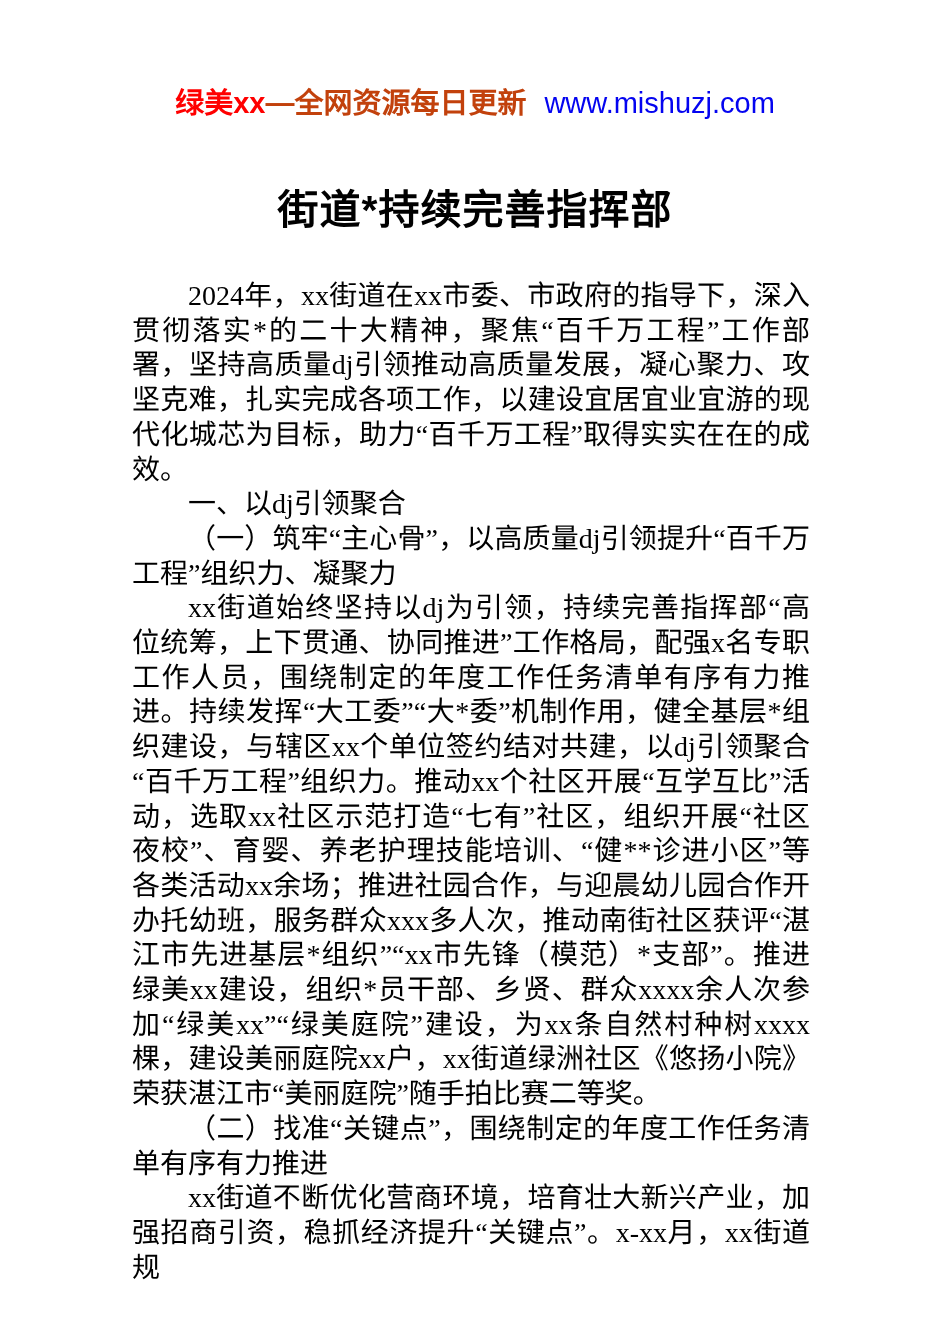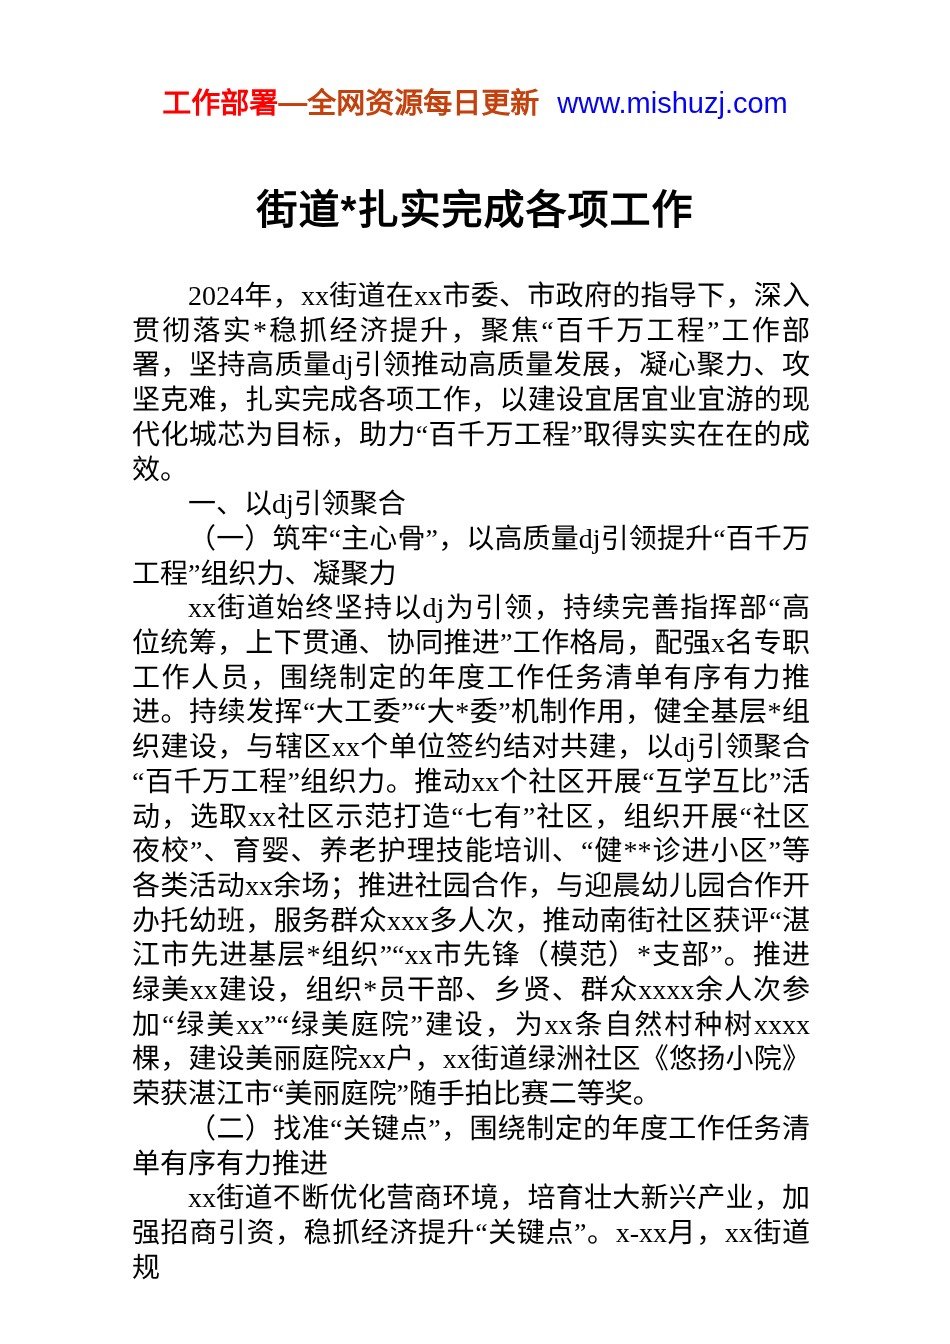--- a/index.html
+++ b/index.html
@@ -67,27 +67,27 @@
     padding: 0;
     text-indent: 2em;
   }
 </style>
 </head>
 <body>
 
 <div class="page">
 
   <div class="doc-header">
-    <span class="brand">工作部署</span><span class="tagline">—全网资源每日更新</span><span class="url">www.mishuzj.com</span>
+    <span class="brand">绿美xx</span><span class="tagline">—全网资源每日更新</span><span class="url">www.mishuzj.com</span>
   </div>
 
-  <div class="doc-title">街道*扎实完成各项工作</div>
+  <div class="doc-title">街道*持续完善指挥部</div>
 
   <div class="doc-body">
-    <p>2024年，xx街道在xx市委、市政府的指导下，深入贯彻落实*稳抓经济提升，聚焦“百千万工程”工作部署，坚持高质量dj引领推动高质量发展，凝心聚力、攻坚克难，扎实完成各项工作，以建设宜居宜业宜游的现代化城芯为目标，助力“百千万工程”取得实实在在的成效。</p>
+    <p>2024年，xx街道在xx市委、市政府的指导下，深入贯彻落实*的二十大精神，聚焦“百千万工程”工作部署，坚持高质量dj引领推动高质量发展，凝心聚力、攻坚克难，扎实完成各项工作，以建设宜居宜业宜游的现代化城芯为目标，助力“百千万工程”取得实实在在的成效。</p>
     <p>一、以dj引领聚合</p>
     <p>（一）筑牢“主心骨”，以高质量dj引领提升“百千万工程”组织力、凝聚力</p>
     <p>xx街道始终坚持以dj为引领，持续完善指挥部“高位统筹，上下贯通、协同推进”工作格局，配强x名专职工作人员，围绕制定的年度工作任务清单有序有力推进。持续发挥“大工委”“大*委”机制作用，健全基层*组织建设，与辖区xx个单位签约结对共建，以dj引领聚合“百千万工程”组织力。推动xx个社区开展“互学互比”活动，选取xx社区示范打造“七有”社区，组织开展“社区夜校”、育婴、养老护理技能培训、“健**诊进小区”等各类活动xx余场；推进社园合作，与迎晨幼儿园合作开办托幼班，服务群众xxx多人次，推动南街社区获评“湛江市先进基层*组织”“xx市先锋（模范）*支部”。推进绿美xx建设，组织*员干部、乡贤、群众xxxx余人次参加“绿美xx”“绿美庭院”建设，为xx条自然村种树xxxx棵，建设美丽庭院xx户，xx街道绿洲社区《悠扬小院》荣获湛江市“美丽庭院”随手拍比赛二等奖。</p>
     <p>（二）找准“关键点”，围绕制定的年度工作任务清单有序有力推进</p>
     <p>xx街道不断优化营商环境，培育壮大新兴产业，加强招商引资，稳抓经济提升“关键点”。x-xx月，xx街道规</p>
   </div>
 
 </div>
 
 </body></html>

